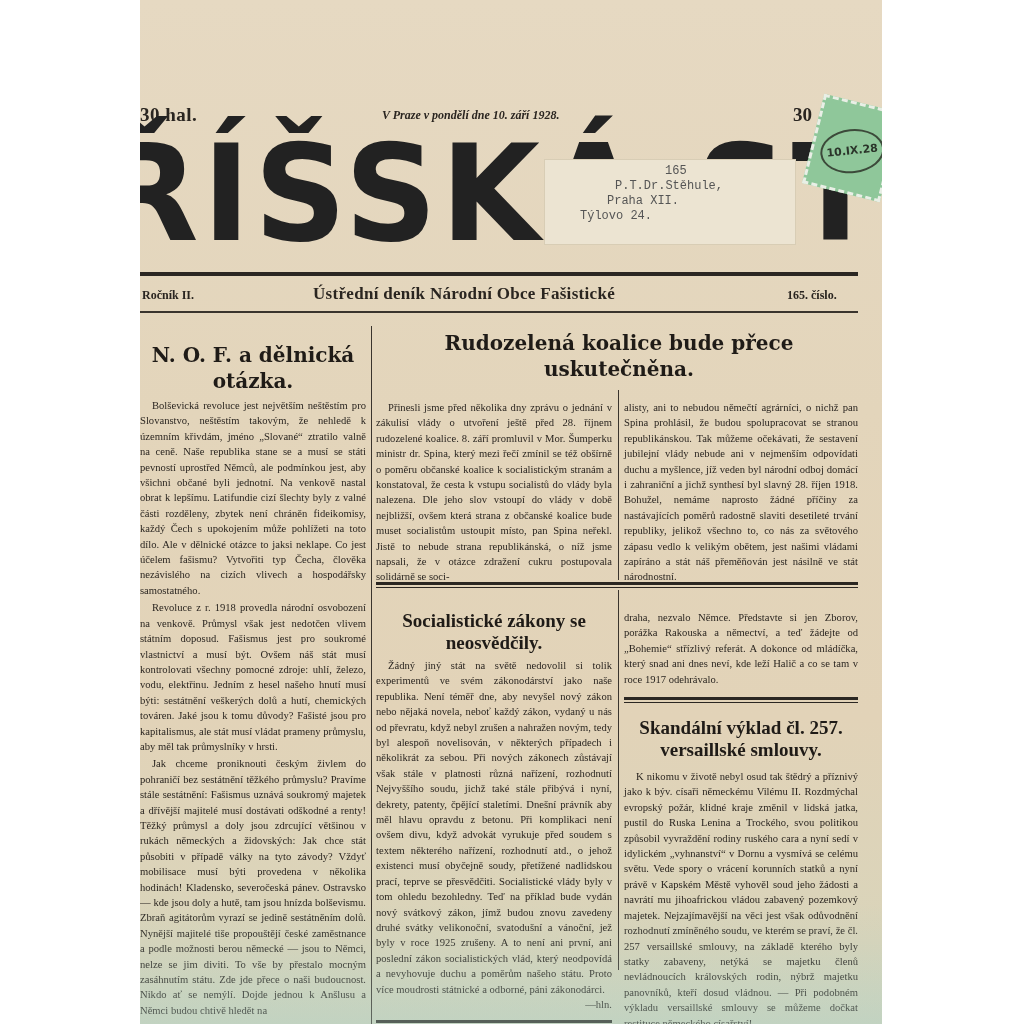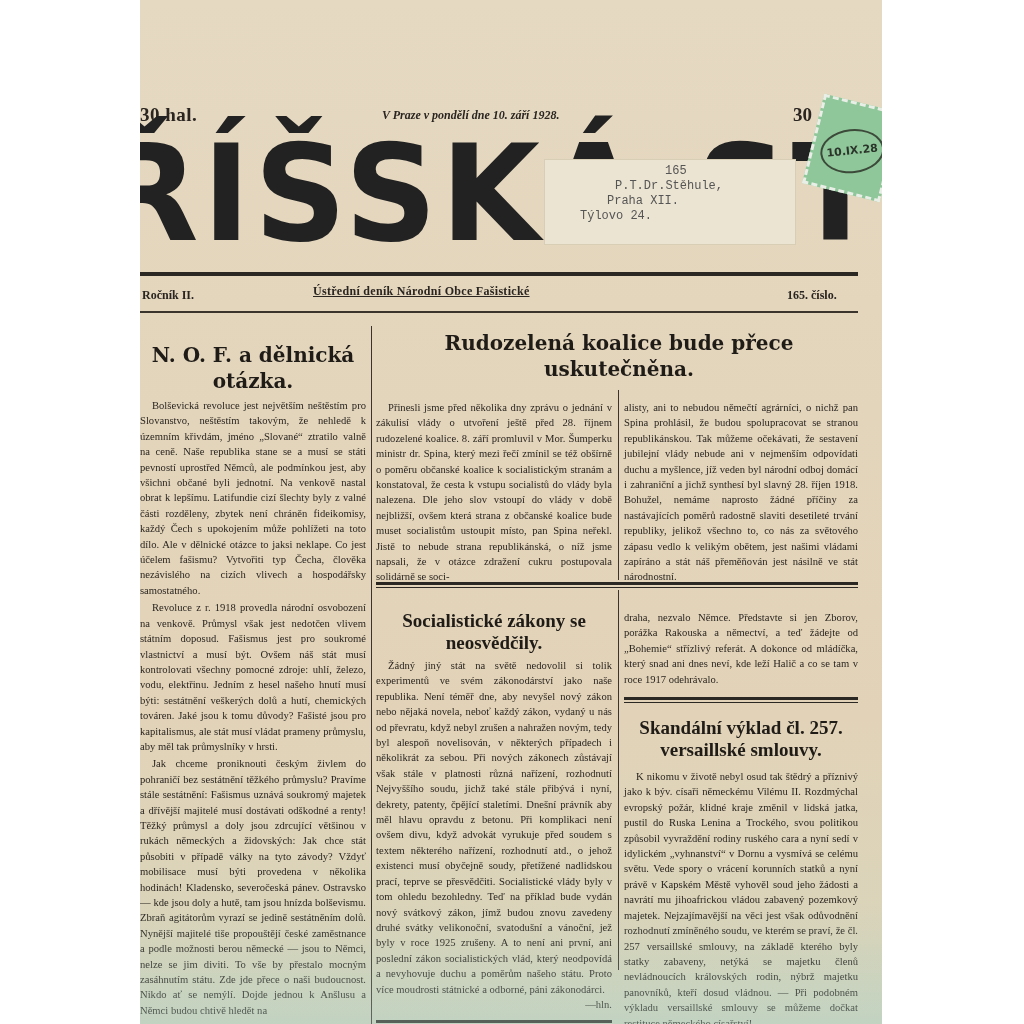--- a/index.html
+++ b/index.html
@@ -41,21 +41,21 @@
   }
   .stamp .postmark {
     position: absolute; left: 6px; top: 24px; width: 60px; height: 40px; border: 2px solid #3c4a3a;
     border-radius: 50%; font-family: "DejaVu Sans", sans-serif; font-size: 11px; font-weight: bold;
     color: #2b352a; text-align: center; line-height: 40px; transform: rotate(-20deg);
   }
   .rule-thick { position: absolute; left: 0; width: 718px; height: 4px; background: #2b2722; }
   .rule-thin { position: absolute; left: 0; width: 718px; height: 2px; background: #3a342d; }
   .subbar { position: absolute; top: 284px; left: 0; width: 718px; height: 24px; font-weight: bold; }
   .volume { position: absolute; left: 2px; top: 4px; font-size: 12px; }
-  .tagline { position: absolute; left: 173px; top: 0; font-size: 12px; letter-spacing: 0.3px; text-decoration: underline; }
+  .tagline { position: absolute; left: 173px; top: 0; font-size: 17px; letter-spacing: 0.3px; }
   .issue-no { position: absolute; left: 647px; top: 4px; font-size: 12px; }
 
   .col { position: absolute; font-size: 10.6px; line-height: 15.4px; text-align: justify; margin-top: 14px; }
   .col p { margin: 0; text-indent: 12px; }
   .col p + p { margin-top: 2px; }
   .vrule { position: absolute; width: 1px; background: #3a342d; }
   .headline { font-weight: bold; text-align: center; color: #1f1b17; }
   .h1 { font-family: "DejaVu Serif", serif; font-size: 20px; line-height: 26px; }
   .h2 { font-size: 19px; line-height: 22px; }
   .dbl-rule { height: 6px; border-top: 3px solid #2b2722; border-bottom: 1px solid #2b2722; box-sizing: border-box; }

